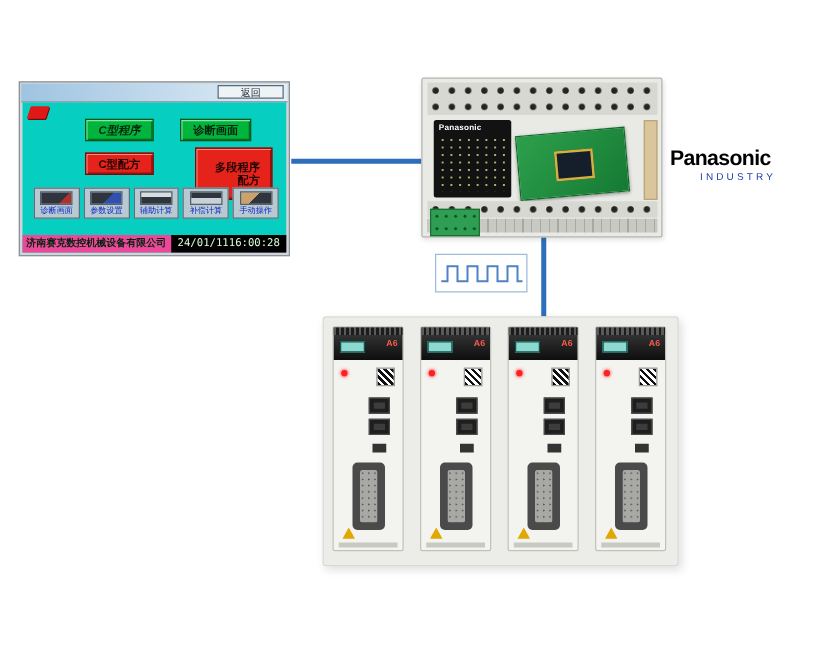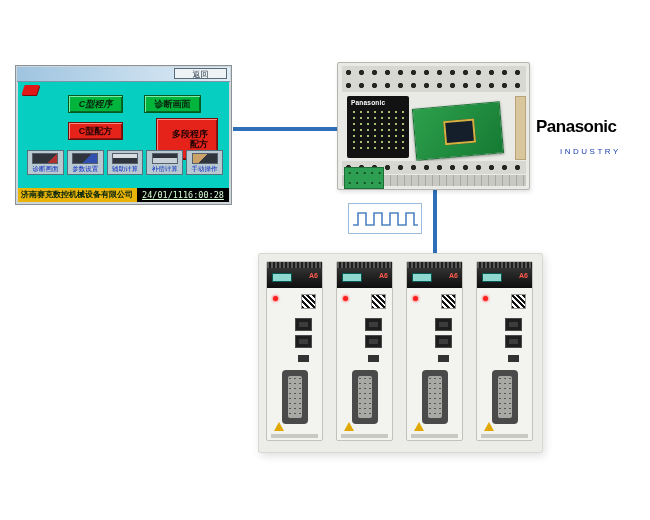--- a/index.html
+++ b/index.html
@@ -35,24 +35,24 @@
   .b4 .wrap{display:inline-block;width:42px;}
   .hmi-menu{position:absolute;left:9px;top:68px;width:196px;height:25px;display:flex;gap:3px;}
   .menu-btn{flex:1;background:#b9c9d2;border:1px solid #56707e;box-sizing:border-box;}
   .menu-icon{width:26px;height:11px;margin:2px auto 0;border:1px solid #55606a;box-sizing:border-box;}
   .icon-diag{background:linear-gradient(135deg,#30343c 70%,#b03030 70%);}
   .icon-param{background:linear-gradient(135deg,#30343c 55%,#3050b0 55%);}
   .icon-aux{background:linear-gradient(#d8dde2 40%,#30343c 40%);}
   .icon-comp{background:linear-gradient(#30343c 45%,#c8d0d8 45%);}
   .icon-manual{background:linear-gradient(135deg,#caa26a 45%,#30343c 45%);}
   .menu-label{font-size:6.5px;color:#0726c3;text-align:center;line-height:1.1;margin-top:1px;white-space:nowrap;}
-  .hmi-footer{position:absolute;left:0;right:0;bottom:0;height:14px;background:#eab308;display:flex;}
+  .hmi-footer{position:absolute;left:0;right:0;bottom:0;height:14px;background:#ec4899;display:flex;}
   .footer-company{flex:1;font-size:8px;font-weight:bold;color:#03230e;line-height:14px;padding-left:3px;white-space:nowrap;overflow:hidden;}
   .footer-time{width:92px;background:#000;color:#d9ffd9;font-size:8.5px;line-height:14px;text-align:center;
-    font-family:"DejaVu Sans Mono","Liberation Mono",monospace;white-space:nowrap;text-decoration:underline;}
+    font-family:"DejaVu Sans Mono","Liberation Mono",monospace;white-space:nowrap;}
 
   
   .plc{left:337px;top:62px;width:193px;height:128px;background:#e9e9e5;border:1px solid #b5b5b0;border-radius:2px;box-sizing:border-box;
     box-shadow:1px 2px 4px rgba(0,0,0,.12);}
   .screws{position:absolute;background-color:#d8d8d3;
     background-image:radial-gradient(circle 4px at 6.5px 6.5px,#23251f 55%,#6e7066 62%,#bdbdb6 72%,transparent 75%);
     background-size:13px 13px;}
   .plc-screws-top{left:4px;top:3px;width:184px;height:26px;}
   .plc-screws-bottom{left:4px;top:98px;width:184px;height:13px;}
   .plc-bottom-edge{position:absolute;left:4px;top:112px;width:184px;height:11px;
@@ -65,21 +65,21 @@
   .plc-pcb{position:absolute;left:76px;top:42px;width:86px;height:50px;transform:rotate(-5deg);
     background:linear-gradient(135deg,#2da04c,#157a33);border:1px solid #0e6b2c;box-shadow:0 1px 3px rgba(0,0,0,.4);}
   .pcb-chip{position:absolute;left:29px;top:14px;width:27px;height:20px;background:#141f2b;border:2px solid #d4b040;}
   .plc-greenblock{position:absolute;left:6px;top:104px;width:38px;height:20px;background:#2e9e52;border:1px solid #1c6e36;
     background-image:radial-gradient(circle 1.6px at 4.5px 5px,#0f4f22 70%,transparent 78%);background-size:7.5px 10px;z-index:2;}
   .plc-tan{position:absolute;right:3px;top:33px;width:9px;height:62px;background:#d9c69c;border:1px solid #b8a476;}
 
   
   .brand{left:536px;top:118px;width:106px;}
   .brand-name{font-size:17px;font-weight:bold;color:#000;letter-spacing:-.5px;line-height:1;}
-  .brand-tag{font-size:8px;color:#1b3fae;letter-spacing:2.5px;margin:13px 0 0 24px;line-height:1;}
+  .brand-tag{font-size:8px;color:#1b3fae;letter-spacing:2.5px;margin:3px 0 0 24px;line-height:1;}
 
   
   .pulse{left:348px;top:203px;width:74px;height:31px;background:#fff;border:1px solid #9dbbdc;box-sizing:border-box;}
   .pulse svg{display:block;}
 
   
   .rack{left:258px;top:253px;width:285px;height:200px;background:#ecece9;border-radius:3px;
     box-shadow:inset 0 0 0 1px #d9d9d4,2px 3px 8px rgba(0,0,0,.13);}
   .servo{position:absolute;top:8px;width:57px;height:180px;background:#f3f3f0;border:1px solid #c2c2bd;border-radius:2px;box-sizing:border-box;}
   .servo.s1{left:8px;} .servo.s2{left:78px;} .servo.s3{left:148px;} .servo.s4{left:218px;}

